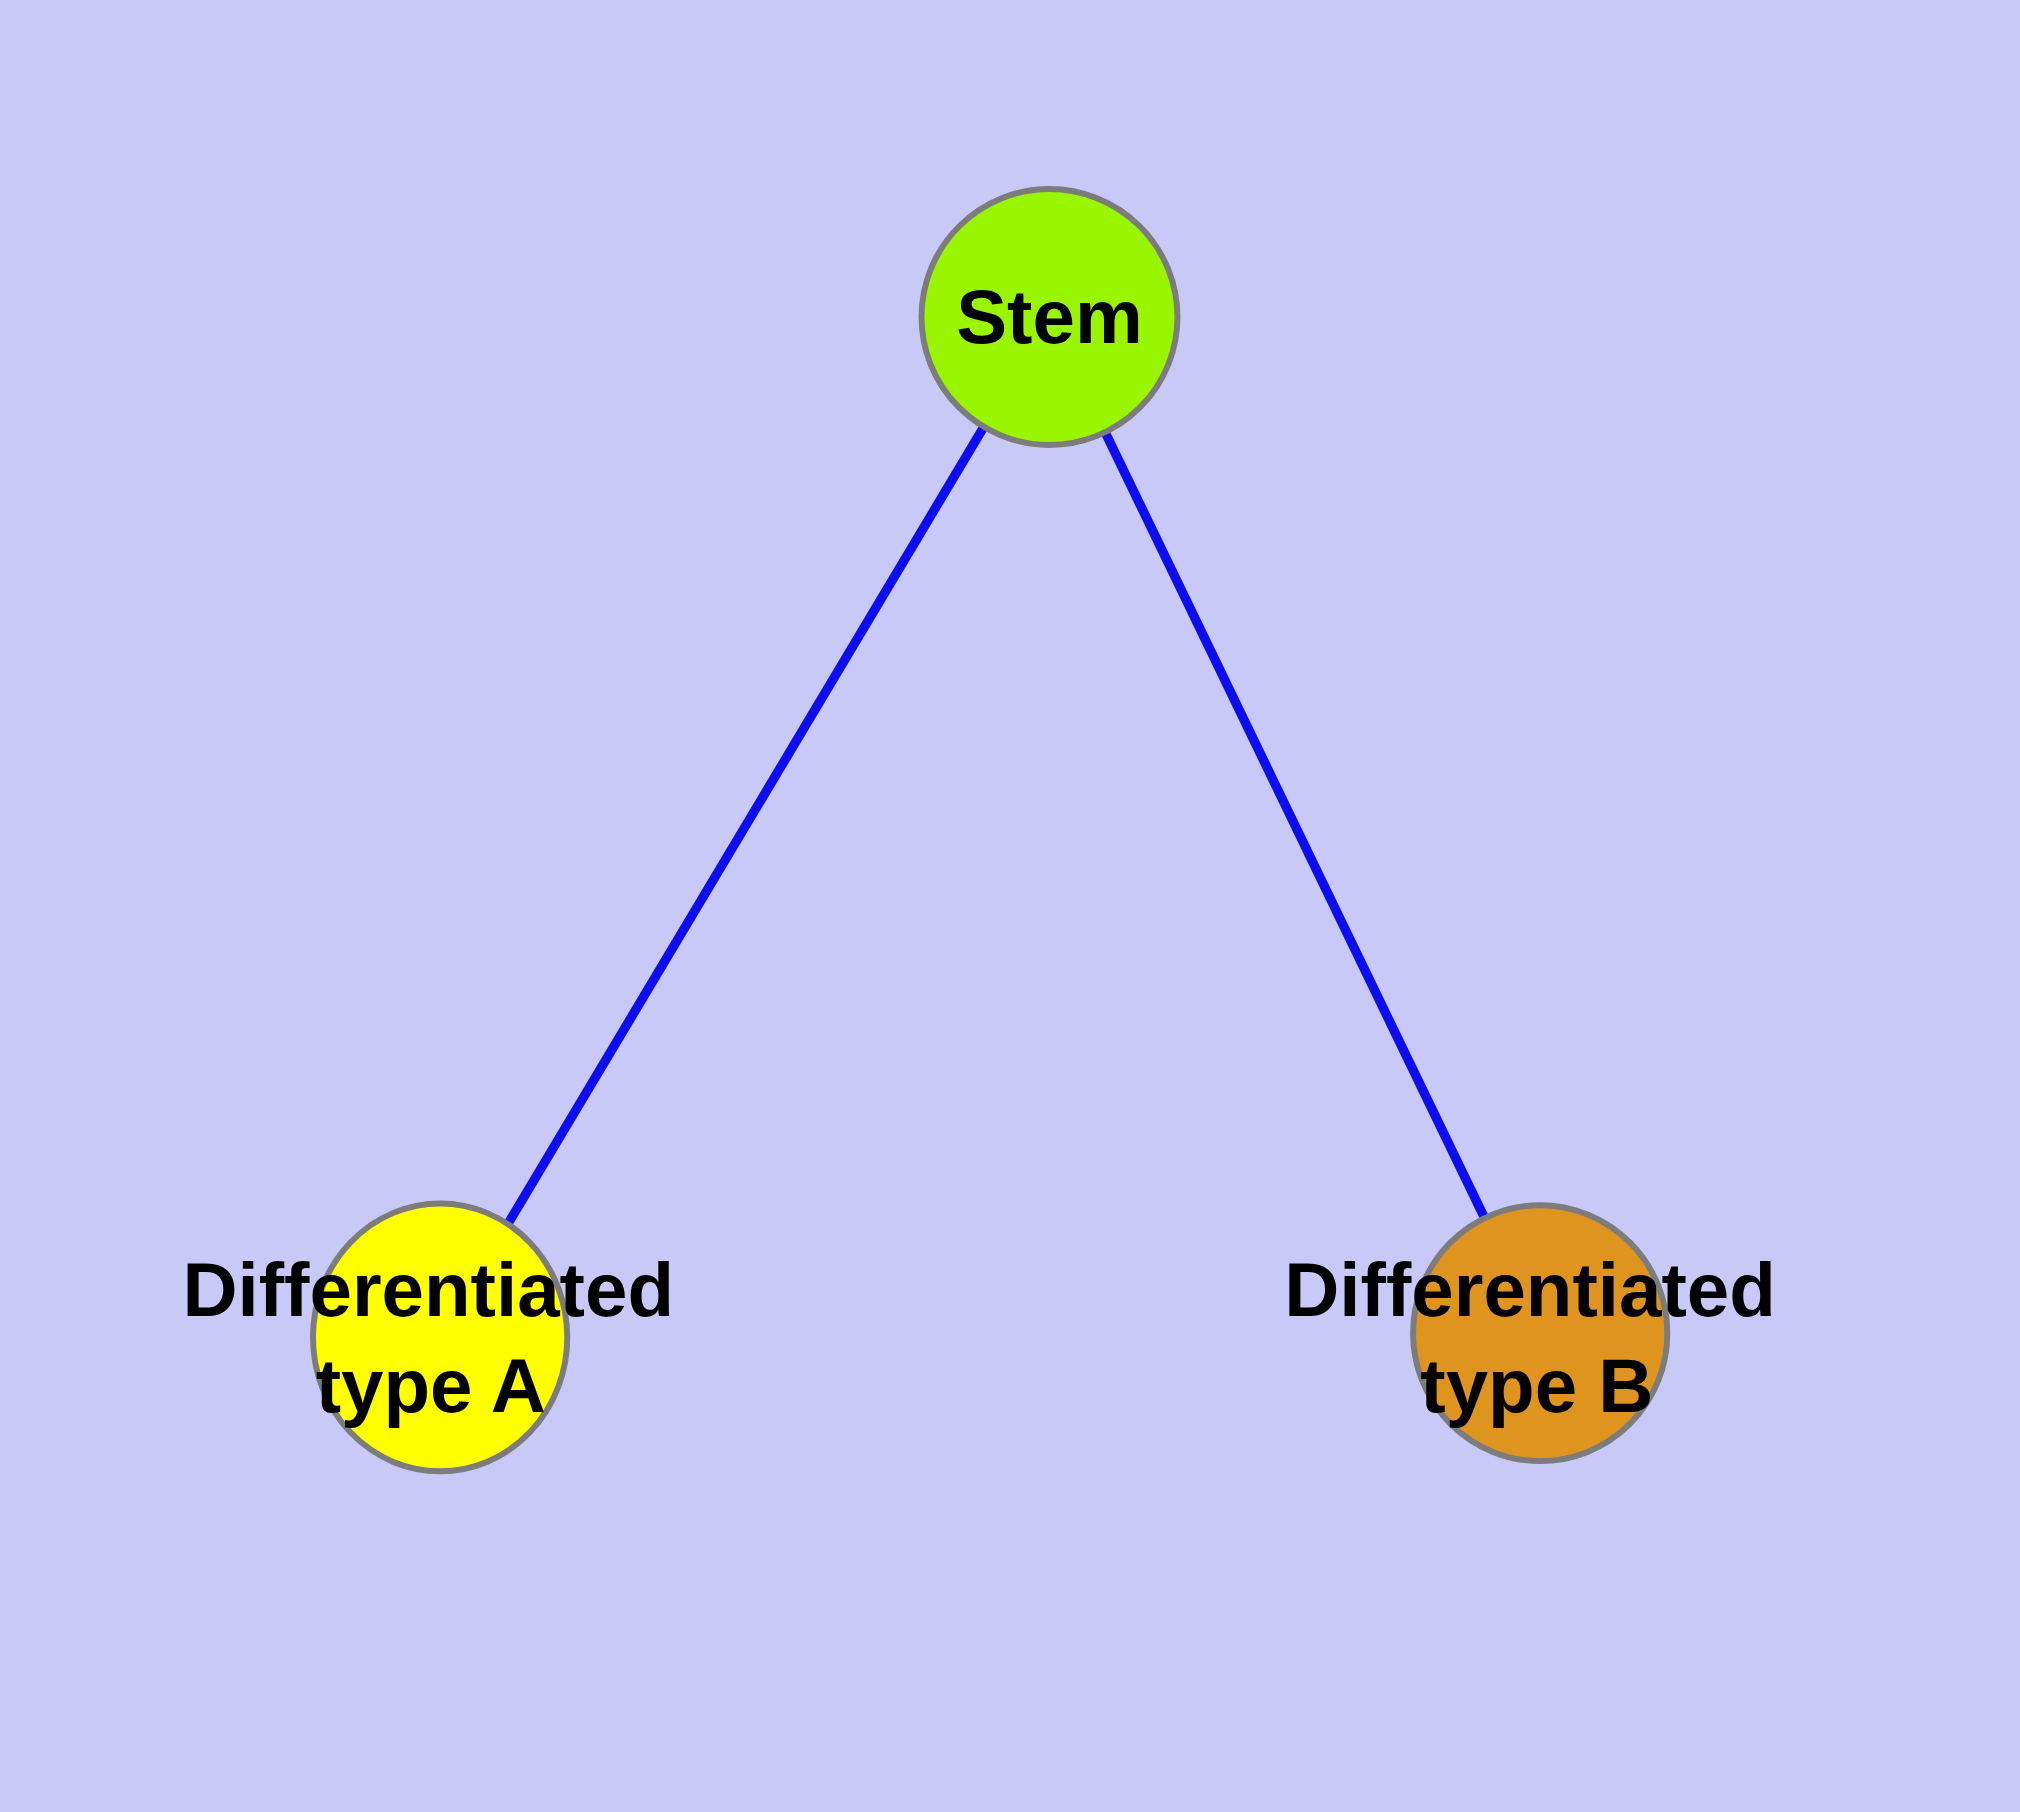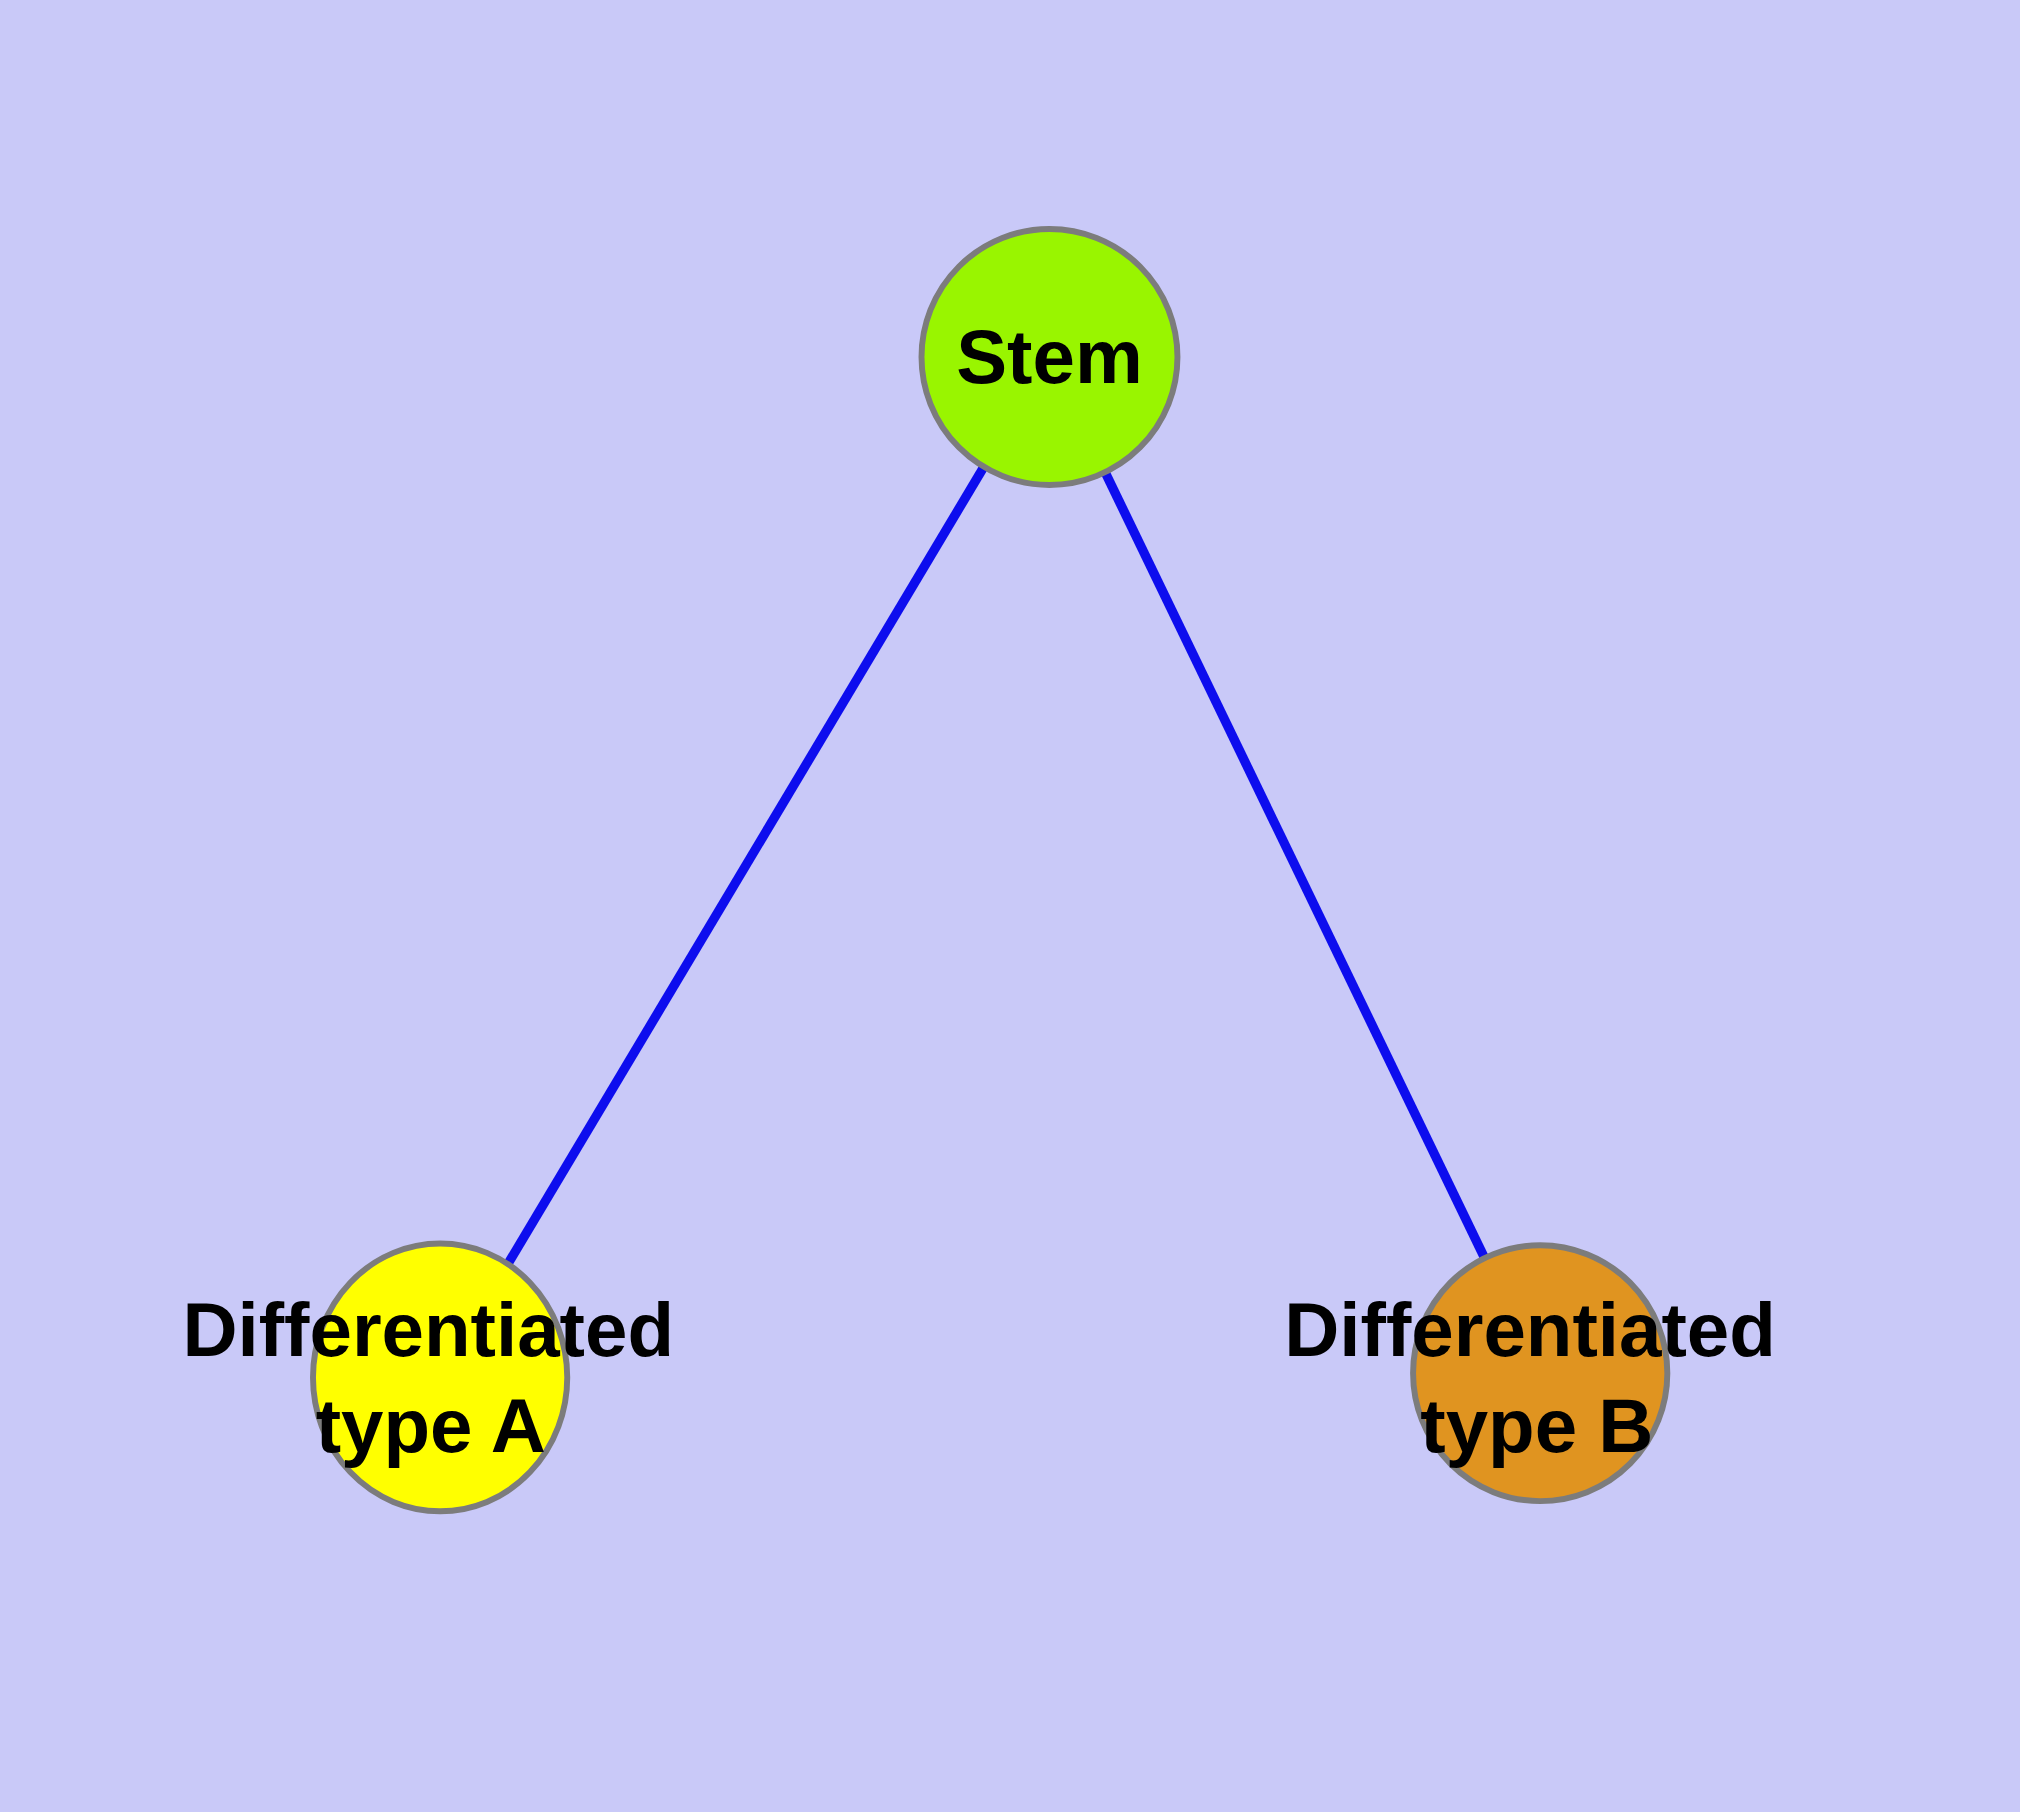--- a/index.html
+++ b/index.html
@@ -9,21 +9,20 @@
     height: 1812px;
     overflow: hidden;
     background: #C9C9F8;
     font-family: "Liberation Sans", "DejaVu Sans", sans-serif;
   }
   #diagram-wrap {
     position: absolute;
     inset: 0;
     width: 2021px;
     height: 1312px;
-    margin-top: 40px;
   }
   svg { display: block; }
   .node-label {
     font-family: "Liberation Sans", "DejaVu Sans", sans-serif;
     font-weight: bold;
     font-size: 90px;
     fill: #000000;
   }
 </style>
 </head>

